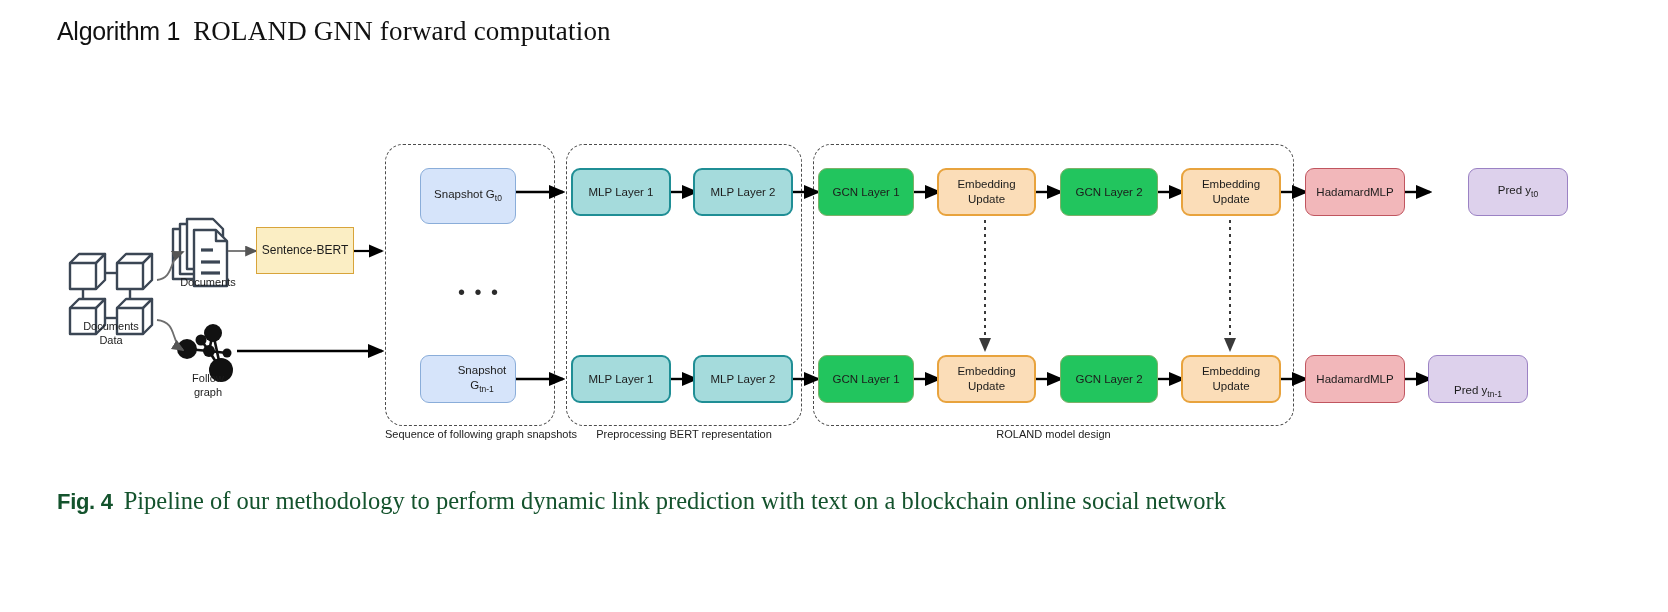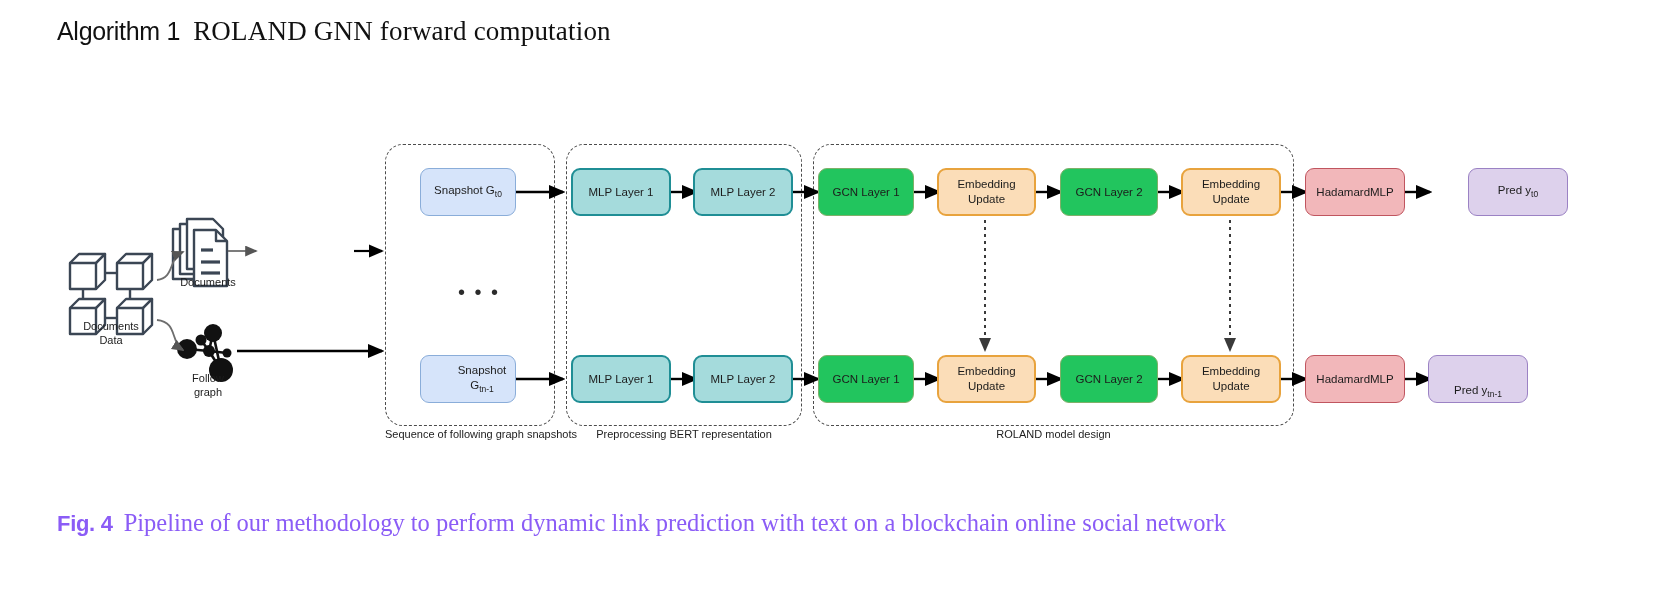--- a/index.html
+++ b/index.html
@@ -102,26 +102,26 @@
     color: #1c1c1c;
     text-align: center;
     line-height: 1.25;
     white-space: pre-line;
   }
 
   
   #fig-caption {
     position: absolute;
     left: 57px;
-    top: 507px;
+    top: 485px;
     width: 1560px;
     font-family: "Liberation Serif", serif;
     font-size: 24.5px;
     line-height: 1.34;
-    color: #8b5cf6;
+    color: #14532d;
     text-align: justify;
     text-justify: inter-word;
   }
   #fig-caption .fig-label {
     font-family: "Liberation Sans", sans-serif;
     font-weight: bold;
     font-size: 22px;
     letter-spacing: -0.3px;
   }
   #fig-caption .cap-text { margin-left: 11px; }
@@ -244,24 +244,25 @@
     <line x1="985" y1="90" x2="985" y2="218" stroke="#3a3a3a" stroke-width="2" stroke-dasharray="3,4" marker-end="url(#ahd)"></line>
     <line x1="1230" y1="90" x2="1230" y2="218" stroke="#3a3a3a" stroke-width="2" stroke-dasharray="3,4" marker-end="url(#ahd)"></line>
   </svg>
 
   <div class="icon-label" style="left:61px; top:190px; width:100px;">Documents
 Data</div>
   <div class="icon-label" style="left:158px; top:146px; width:100px;">Documents</div>
   <div class="icon-label" style="left:158px; top:242px; width:100px;">Follow
 graph</div>
 
+  <div class="node n-bert" style="left:256px; top:97px; width:98px; height:47px;">Sentence-BERT</div>
 
   <div class="ellipsis" style="left:458px; top:152px;">• • •</div>
 
-  <div class="node n-snapshot" style="left:420px; top:38px; width:96px; height:48px;">
+  <div class="node n-snapshot" style="left:420px; top:38px; width:96px; height:56px;">
     <span><span>Snapshot G</span><span class="sub">t0</span></span>
   </div>
   <div class="node n-mlp" style="left:571px; top:38px; width:100px; height:48px;">MLP Layer 1</div>
   <div class="node n-mlp" style="left:693px; top:38px; width:100px; height:48px;">MLP Layer 2</div>
   <div class="node n-gcn" style="left:818px; top:38px; width:96px; height:48px;">GCN Layer 1</div>
   <div class="node n-embed" style="left:937px; top:38px; width:99px; height:48px; white-space:pre-line;">Embedding
 Update</div>
   <div class="node n-gcn" style="left:1060px; top:38px; width:98px; height:48px;">GCN Layer 2</div>
   <div class="node n-embed" style="left:1181px; top:38px; width:100px; height:48px; white-space:pre-line;">Embedding
 Update</div>

